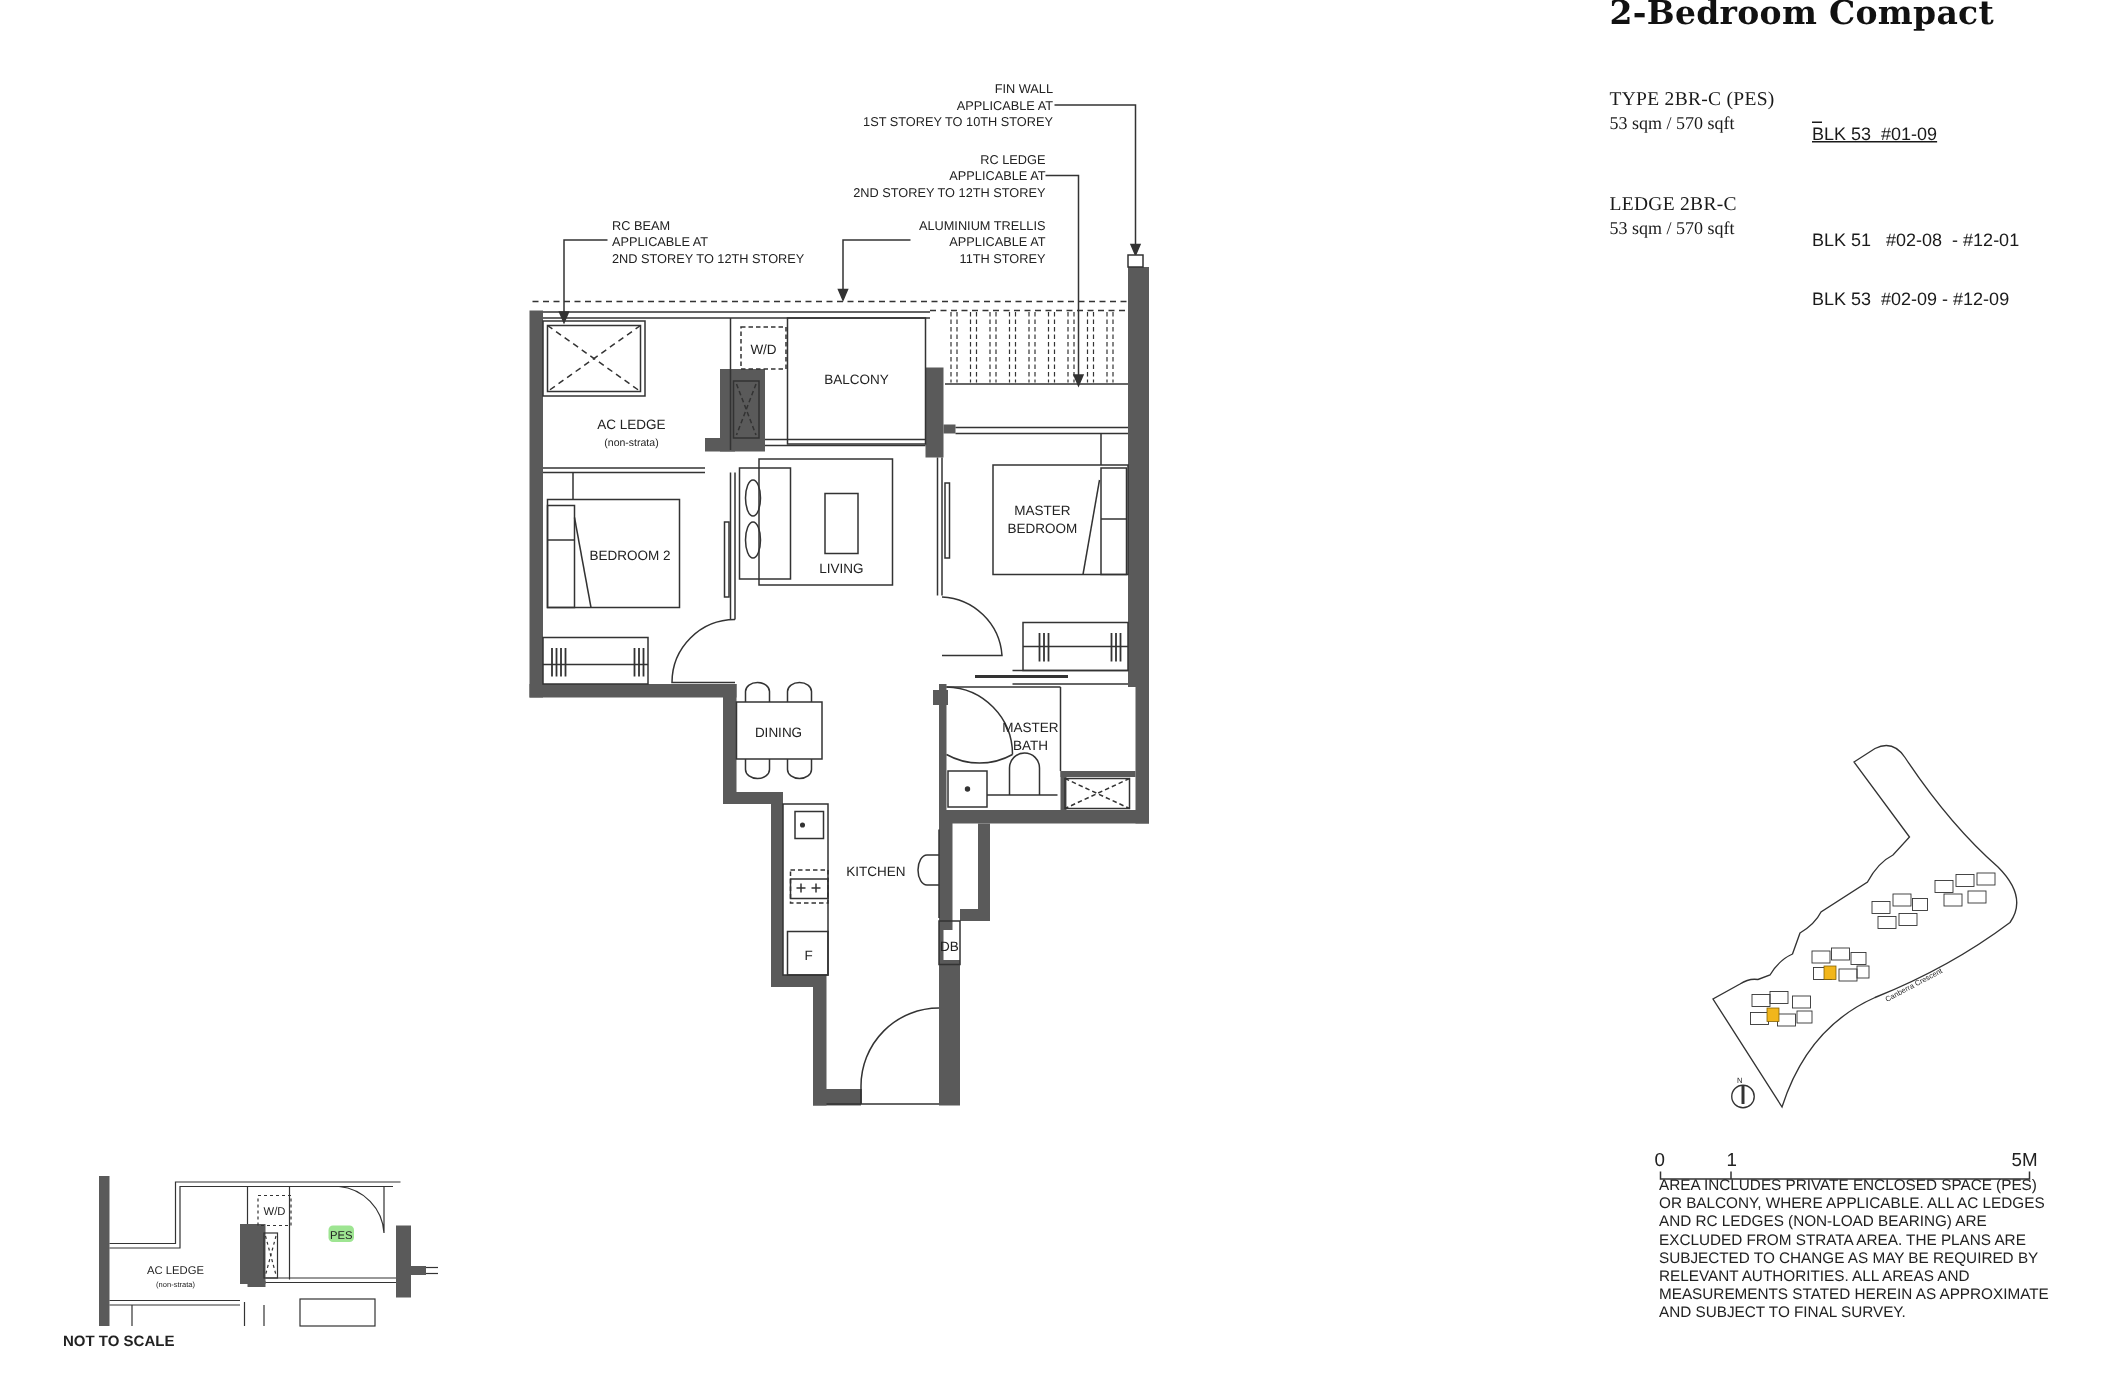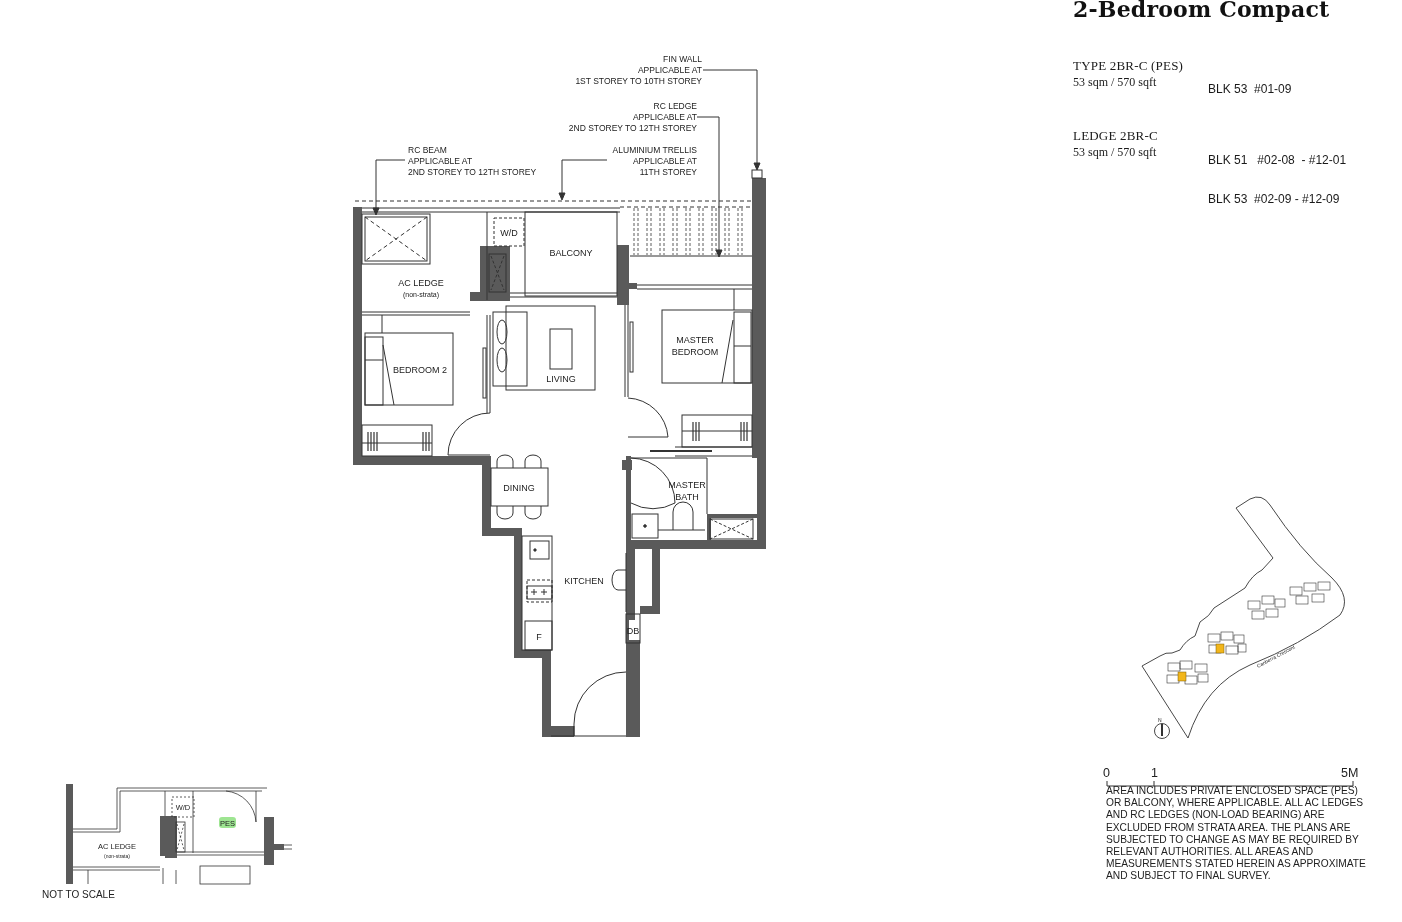--- a/index.html
+++ b/index.html
@@ -8,32 +8,32 @@
   .abs { position: absolute; }
   .title { left: 1073px; top: -4px; font-family: "DejaVu Serif", "Liberation Serif", serif;
            font-size: 22px; font-weight: bold; letter-spacing: 0.2px; color: #111; white-space: nowrap; }
   .type-block { left: 1073px; font-size: 12.5px; line-height: 17px; font-family: Liberation Serif, serif; }
   .type-name { font-size: 13px; letter-spacing: 0.2px; }
   .type-area { font-size: 12px; }
   .blk { left: 1208px; font-size: 12px; line-height: 13px; white-space: pre; }
   .plan { left: 0; top: 0; }
   .svg-text { font-family: "Liberation Sans", "DejaVu Sans", sans-serif; fill: #222; }
   .note { left: 1106px; top: 785px; width: 270px; font-size: 10.2px; line-height: 12.2px; text-transform: uppercase; color: #222; }
-  .nts { left: 42px; top: 889px; font-size: 10px; color: #222; }
+  .nts { left: 42px; top: 889px; font-size: 10px; color: #222; font-weight: bold; }
 </style>
 </head>
 <body>
 
 <div class="abs title">2-Bedroom Compact</div>
 
 <div class="abs type-block" style="top:57px;">
   <div class="type-name">TYPE 2BR-C (PES)</div>
   <div class="type-area">53 sqm / 570 sqft</div>
 </div>
-<div class="abs blk" style="top:57px;">
+<div class="abs blk" style="top:57px;text-decoration:underline;">
   <div>BLK 53  #01-09</div>
 </div>
 
 <div class="abs type-block" style="top:127px;">
   <div class="type-name">LEDGE 2BR-C</div>
   <div class="type-area">53 sqm / 570 sqft</div>
 </div>
 <div class="abs blk" style="top:128px;">
   <div>BLK 51   #02-08  - #12-01</div>
   <div>BLK 53  #02-09 - #12-09</div>

